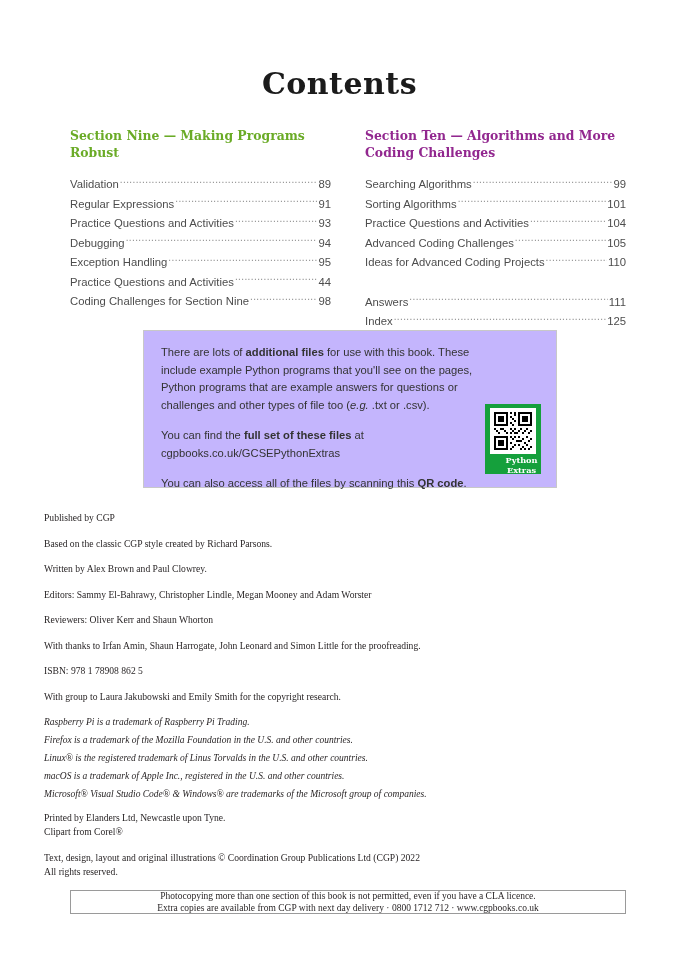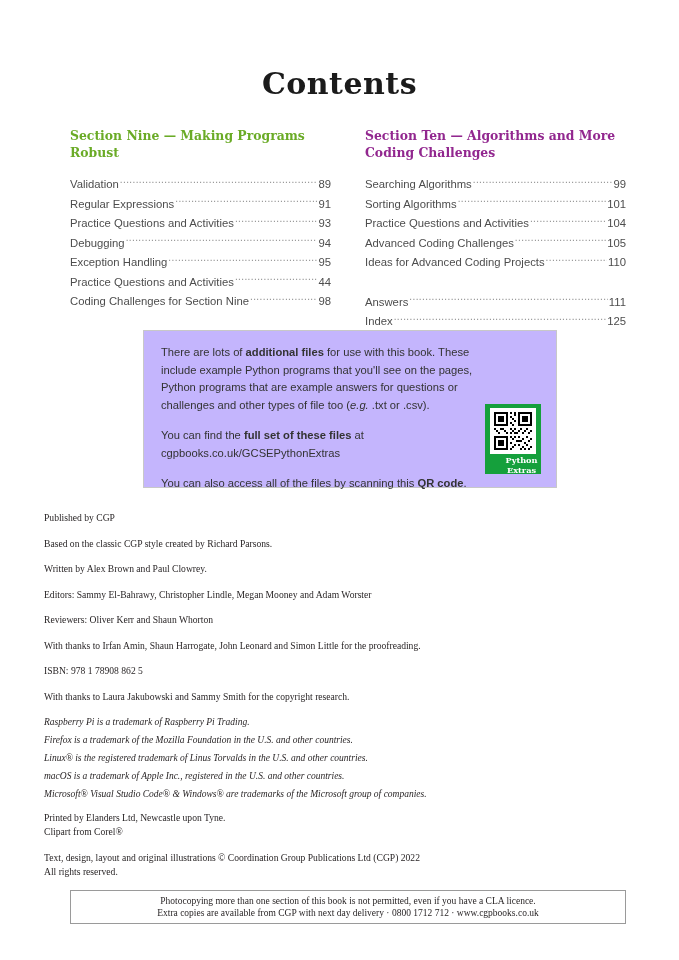--- a/index.html
+++ b/index.html
@@ -161,21 +161,21 @@
     margin: 0 0 6px 0;
     font-size: 9.5px;
   }
 
   
   .footer-box {
     position: absolute;
     left: 70px;
     top: 890px;
     width: 556px;
-    height: 34px;
+    height: 24px;
     border: 1px solid #9a9a9a;
     box-sizing: border-box;
     display: flex;
     flex-direction: column;
     align-items: center;
     justify-content: center;
     font-family: "Liberation Serif", serif;
     font-size: 9.5px;
     line-height: 12.5px;
     color: #231f20;
@@ -364,21 +364,21 @@
 </div>
 
 <div class="credits">
   <p>Published by CGP</p>
   <p>Based on the classic CGP style created by Richard Parsons.</p>
   <p>Written by Alex Brown and Paul Clowrey.</p>
   <p>Editors:  Sammy El-Bahrawy, Christopher Lindle, Megan Mooney and Adam Worster</p>
   <p>Reviewers:  Oliver Kerr and Shaun Whorton</p>
   <p>With thanks to Irfan Amin, Shaun Harrogate, John Leonard and Simon Little for the proofreading.</p>
   <p>ISBN: 978 1 78908 862 5</p>
-  <p>With thanks to Laura Jakubowski and Sammy Smith for the copyright research.</p>
+  <p>With group to Laura Jakubowski and Emily Smith for the copyright research.</p>
 
   <div class="tm-block">
     <p>Raspberry Pi is a trademark of  Raspberry Pi Trading.</p>
     <p>Firefox is a trademark of  the Mozilla Foundation in the U.S. and other countries.</p>
     <p>Linux® is the registered trademark of  Linus Torvalds in the U.S. and other countries.</p>
     <p>macOS is a trademark of  Apple Inc., registered in the U.S. and other countries.</p>
     <p>Microsoft® Visual Studio Code® &amp; Windows® are trademarks of  the Microsoft group of  companies.</p>
   </div>
 
   <p class="tight">Printed by Elanders Ltd, Newcastle upon Tyne.</p>

